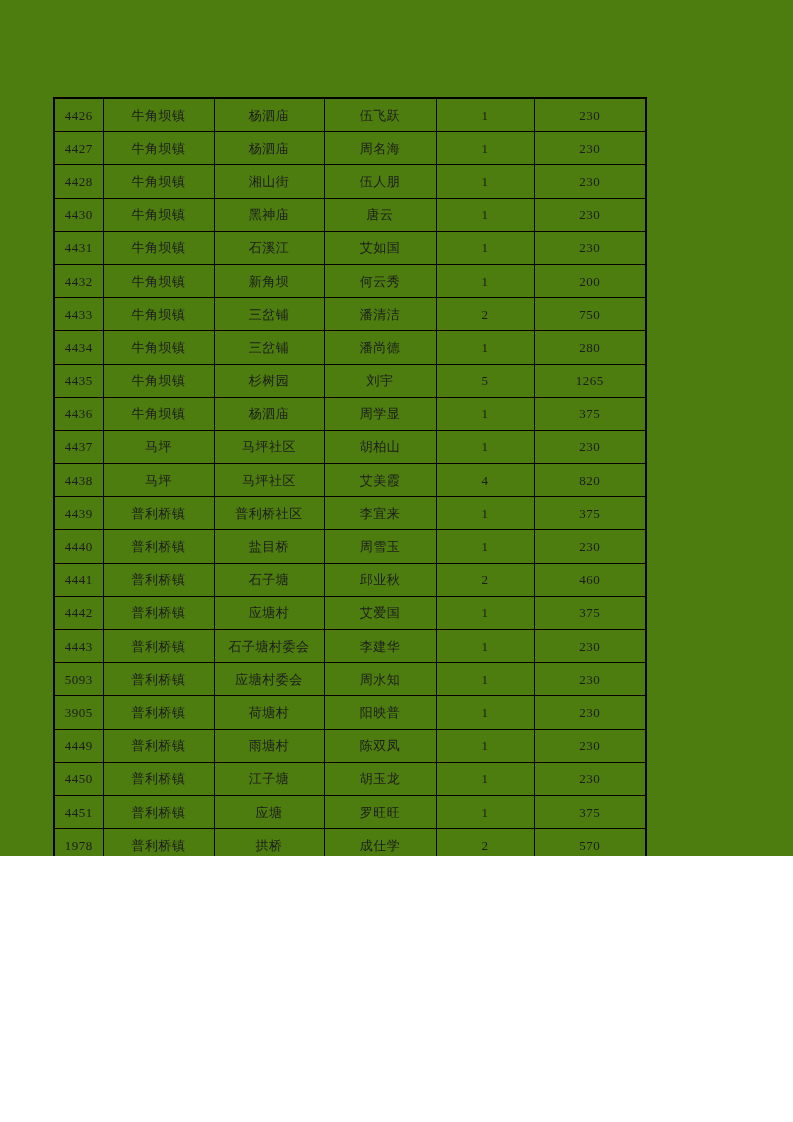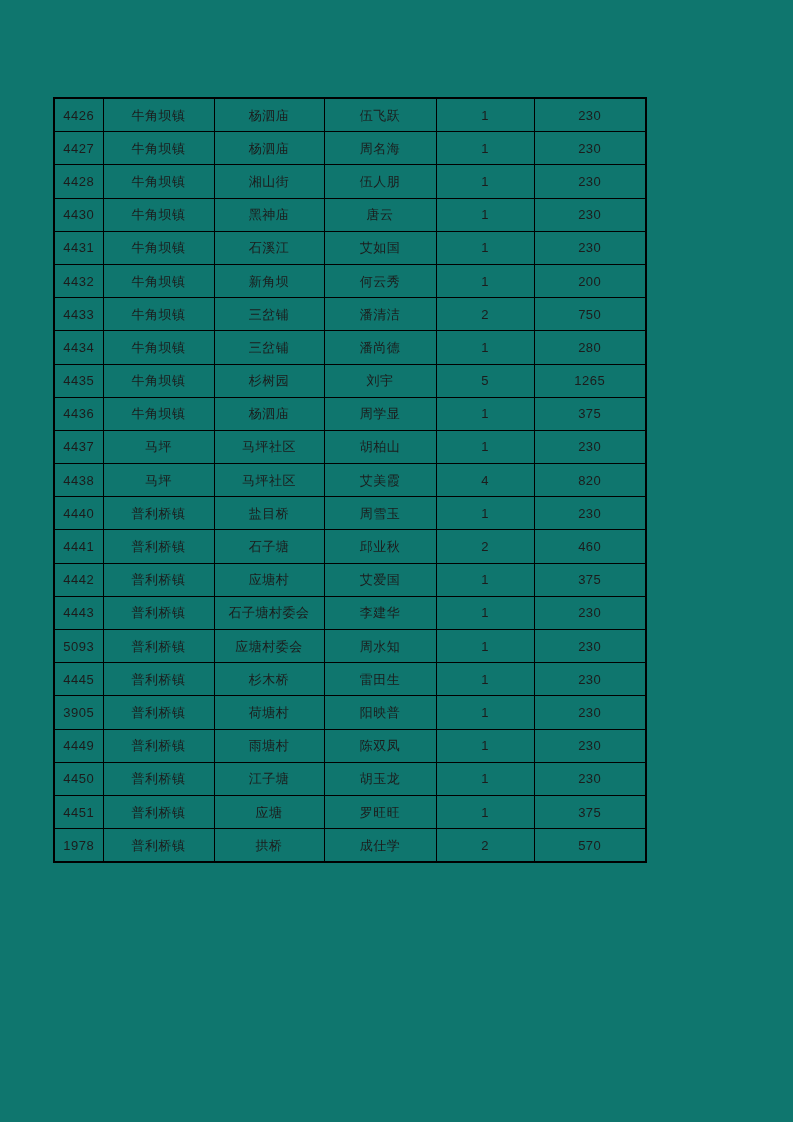--- a/index.html
+++ b/index.html
@@ -3,24 +3,24 @@
 <meta charset="utf-8">
 <style>
   html, body {
     margin: 0;
     padding: 0;
     background: #ffffff;
   }
   .page {
     position: relative;
     width: 793px;
-    height: 1122px;
-    background: #0f766e;
+    height: 856px;
+    background: #4d7c0f;
     overflow: hidden;
-    font-family: Liberation Sans, sans-serif;
+    font-family: Liberation Serif, serif;
     color: #1c1c1c;
   }
   table.data-table {
     position: absolute;
     left: 53px;
     top: 97px;
     width: 592px;
     border-collapse: collapse;
     table-layout: fixed;
     border: 2px solid #000000;
@@ -148,20 +148,28 @@
         </tr>
         <tr>
           <td>4438</td>
           <td>马坪</td>
           <td>马坪社区</td>
           <td>艾美霞</td>
           <td>4</td>
           <td>820</td>
         </tr>
         <tr>
+          <td>4439</td>
+          <td>普利桥镇</td>
+          <td>普利桥社区</td>
+          <td>李宜来</td>
+          <td>1</td>
+          <td>375</td>
+        </tr>
+        <tr>
           <td>4440</td>
           <td>普利桥镇</td>
           <td>盐目桥</td>
           <td>周雪玉</td>
           <td>1</td>
           <td>230</td>
         </tr>
         <tr>
           <td>4441</td>
           <td>普利桥镇</td>
@@ -184,28 +192,20 @@
           <td>石子塘村委会</td>
           <td>李建华</td>
           <td>1</td>
           <td>230</td>
         </tr>
         <tr>
           <td>5093</td>
           <td>普利桥镇</td>
           <td>应塘村委会</td>
           <td>周水知</td>
-          <td>1</td>
-          <td>230</td>
-        </tr>
-        <tr>
-          <td>4445</td>
-          <td>普利桥镇</td>
-          <td>杉木桥</td>
-          <td>雷田生</td>
           <td>1</td>
           <td>230</td>
         </tr>
         <tr>
           <td>3905</td>
           <td>普利桥镇</td>
           <td>荷塘村</td>
           <td>阳映普</td>
           <td>1</td>
           <td>230</td>

